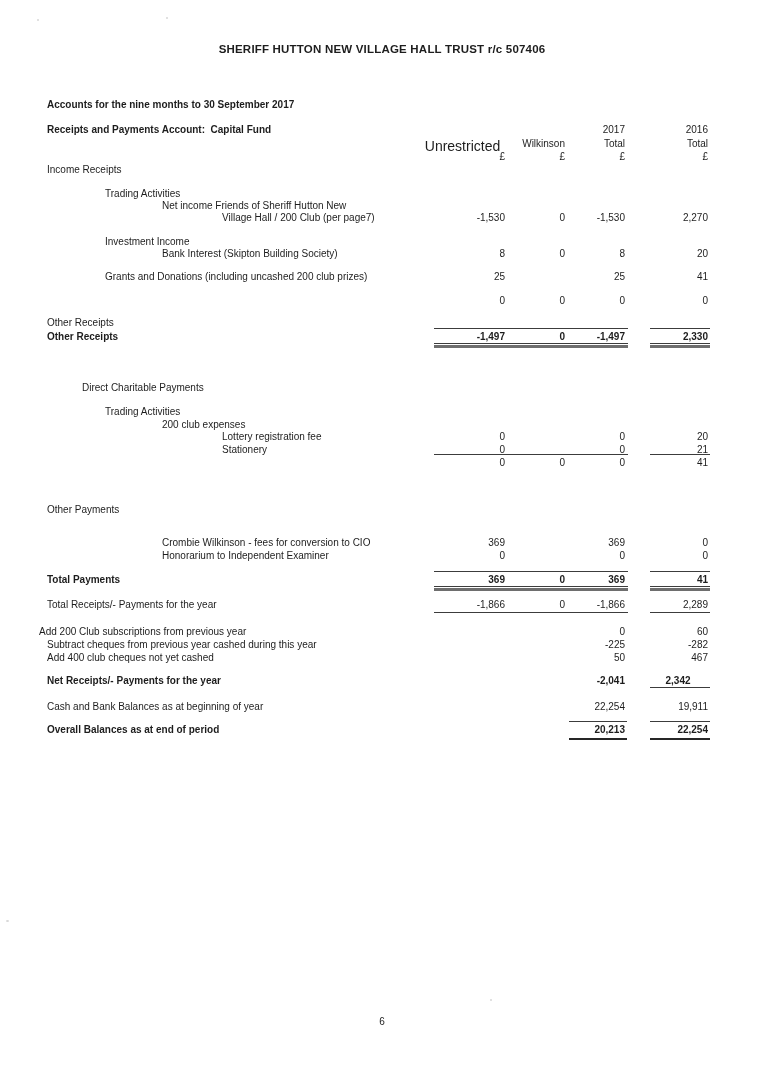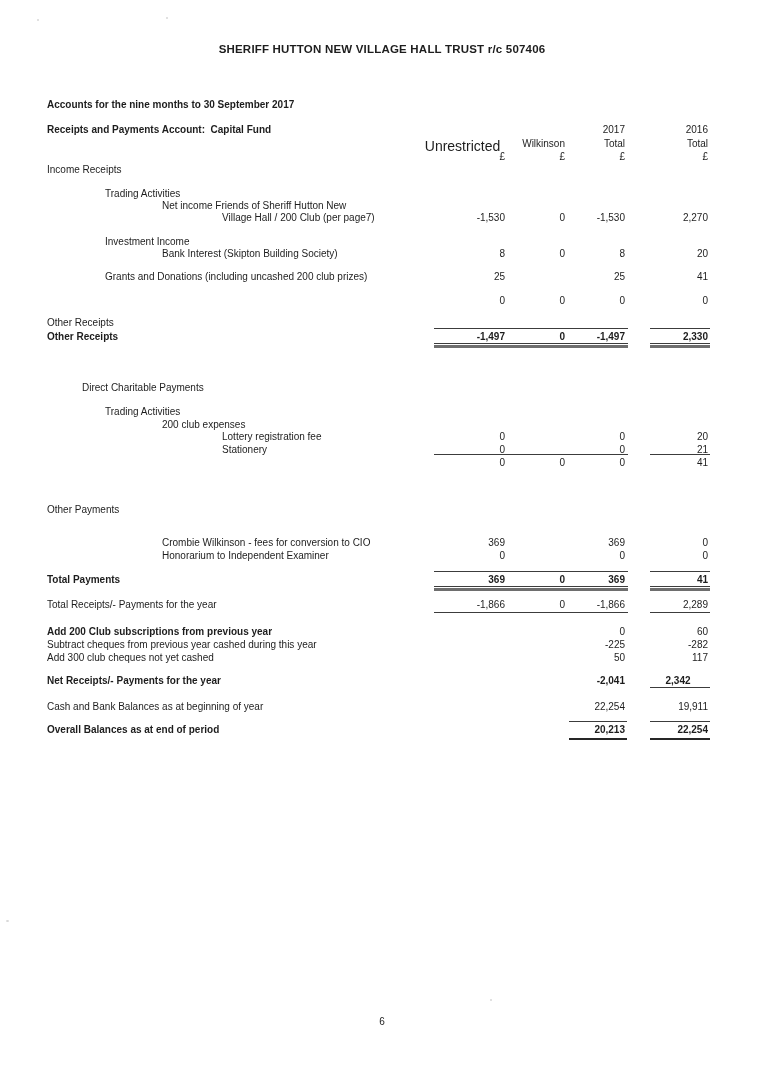--- a/index.html
+++ b/index.html
@@ -160,33 +160,33 @@
       <div class="trow" style="top: 599px;">
         <span class="lab" style="left: 47px;">Total Receipts/- Payments for the year</span>
         <span class="num" style="left: 420px; width: 85px;">-1,866</span>
         <span class="num" style="left: 505px; width: 60px;">0</span>
         <span class="num" style="left: 567px; width: 58px;">-1,866</span>
         <span class="num" style="left: 648px; width: 60px;">2,289</span>
       </div>
       <div class="rule" style="left: 434px; width: 194px; top: 612px;"></div>
       <div class="rule" style="left: 650px; width: 60px; top: 612px;"></div>
       <div class="trow" style="top: 626px;">
-        <span class="lab" style="left: 47px; font-weight: bold;">Add 200 Club subscriptions from previous year</span>
+        <span class="lab" style="left: 39px;">Add 200 Club subscriptions from previous year</span>
         <span class="num" style="left: 567px; width: 58px;">0</span>
         <span class="num" style="left: 648px; width: 60px;">60</span>
       </div>
       <div class="trow" style="top: 639px;">
         <span class="lab" style="left: 47px;">Subtract cheques from previous year cashed during this year</span>
         <span class="num" style="left: 567px; width: 58px;">-225</span>
         <span class="num" style="left: 648px; width: 60px;">-282</span>
       </div>
       <div class="trow" style="top: 652px;">
-        <span class="lab" style="left: 47px;">Add 300 club cheques not yet cashed</span>
+        <span class="lab" style="left: 47px;">Add 400 club cheques not yet cashed</span>
         <span class="num" style="left: 567px; width: 58px;">50</span>
-        <span class="num" style="left: 648px; width: 60px;">117</span>
+        <span class="num" style="left: 648px; width: 60px;">467</span>
       </div>
       <div class="trow bold" style="top: 675px;">
         <span class="lab" style="left: 47px;">Net Receipts/- Payments for the year</span>
         <span class="num" style="left: 567px; width: 58px;">-2,041</span>
         <span class="num" style="left: 648px; width: 60px; text-align: center;">2,342</span>
       </div>
       <div class="rule" style="left: 650px; width: 60px; top: 687px;"></div>
       <div class="trow" style="top: 701px;">
         <span class="lab" style="left: 47px;">Cash and Bank Balances as at beginning of year</span>
         <span class="num" style="left: 567px; width: 58px;">22,254</span>

